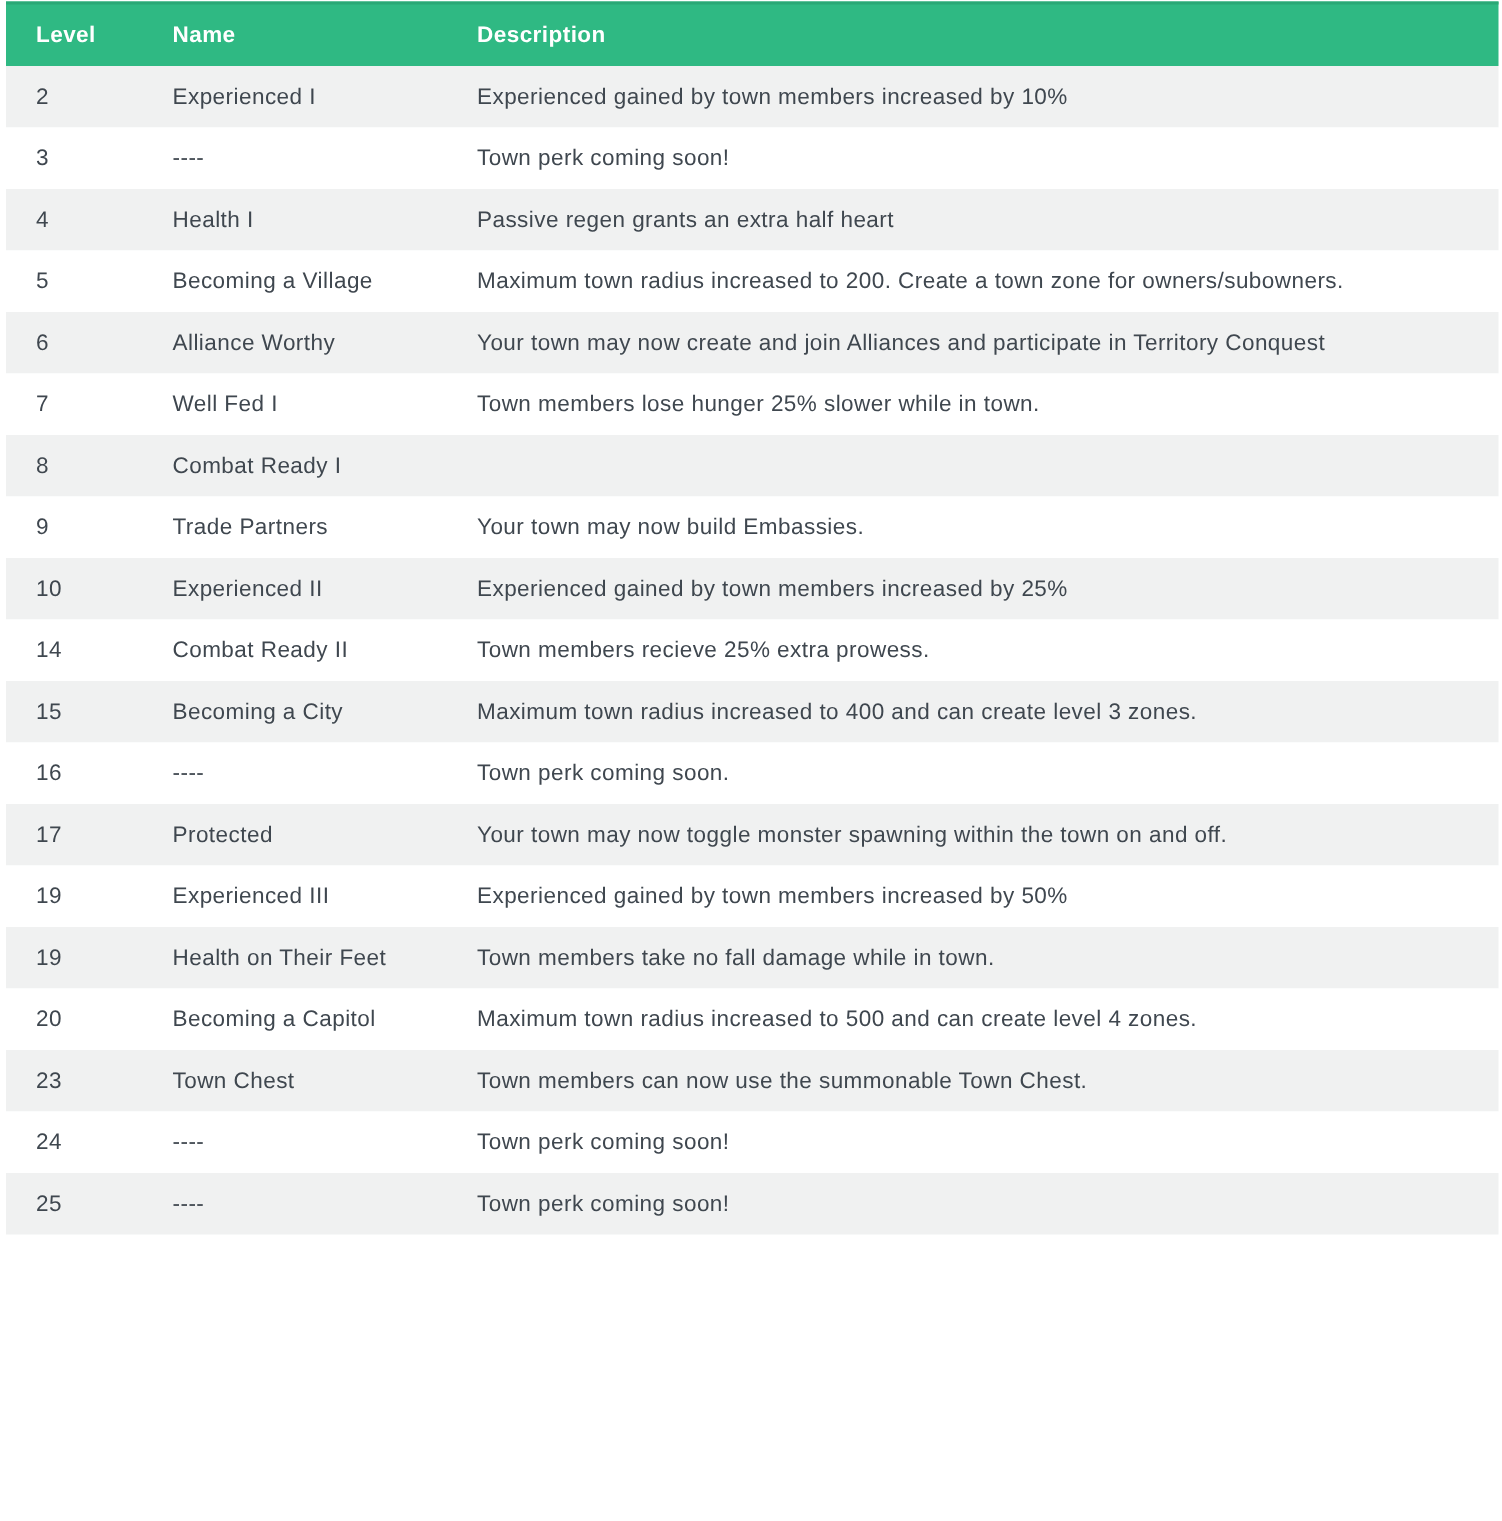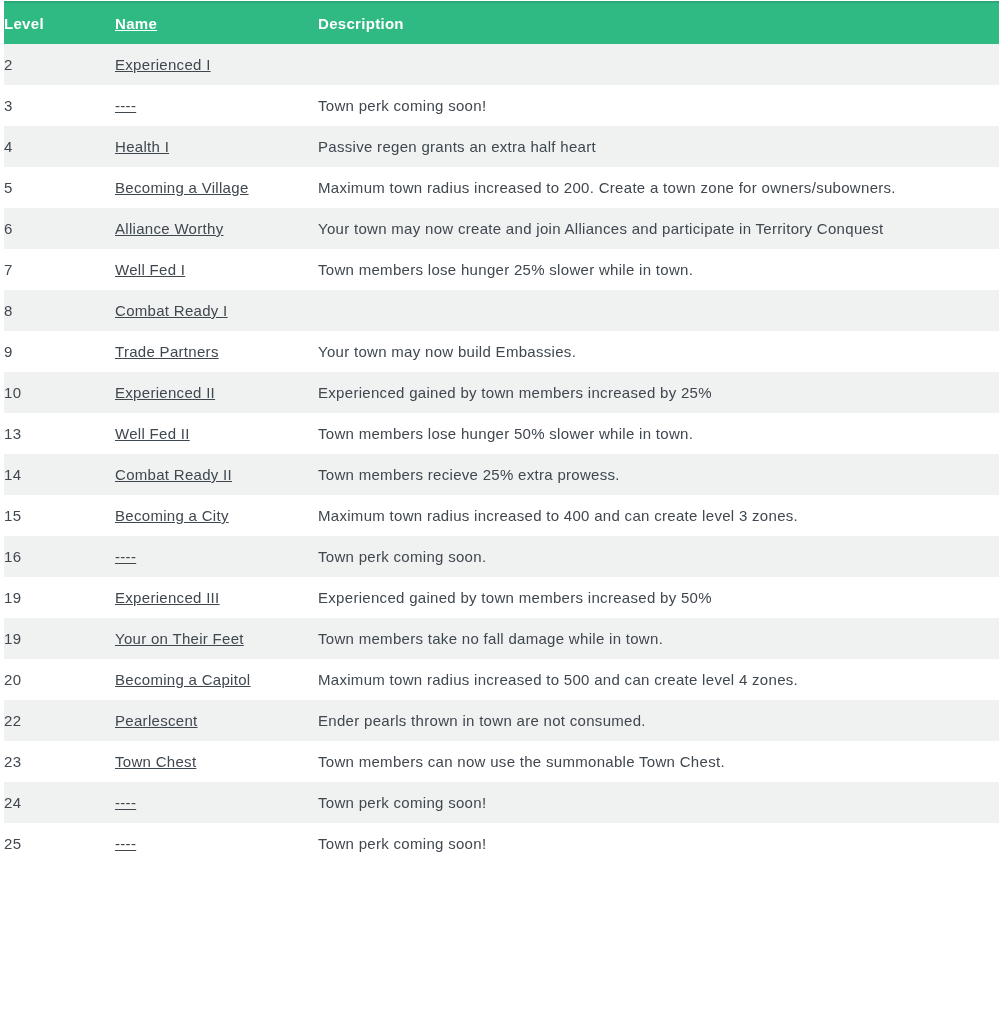--- a/index.html
+++ b/index.html
@@ -37,27 +37,27 @@
     background: var(--row-bg, #ffffff);
     color: var(--body-text, #3f474f);
     font-size: 15px;
     letter-spacing: 0.3px;
   }
   .row:nth-child(odd) {
     background: var(--row-alt-bg, #f0f1f1);
   }
   .col-level {
     width: 111px;
+    padding-left: 20px;
     box-sizing: border-box;
     flex: 0 0 auto;
   }
   .col-name {
     width: 203px;
     flex: 0 0 auto;
-    text-decoration: underline;
   }
   .col-desc {
     flex: 1 1 auto;
     padding-right: 10px;
     white-space: nowrap;
     overflow: hidden;
   }
 </style>
 </head>
 <body>
@@ -65,20 +65,21 @@
 <div class="table-wrap">
   <div class="thead">
     <div class="col-level">Level</div>
     <div class="col-name">Name</div>
     <div class="col-desc">Description</div>
   </div>
   <div id="rows">
   <div class="row">
     <div class="col-level">2</div>
     <div class="col-name">Experienced I</div>
+    <div class="col-desc">Experienced gained by town members increased by 10%</div>
   </div>
 
   <div class="row">
     <div class="col-level">3</div>
     <div class="col-name">----</div>
     <div class="col-desc">Town perk coming soon!</div>
   </div>
 
   <div class="row">
     <div class="col-level">4</div>
@@ -116,69 +117,64 @@
   </div>
 
 
   <div class="row">
     <div class="col-level">10</div>
     <div class="col-name">Experienced II</div>
     <div class="col-desc">Experienced gained by town members increased by 25%</div>
   </div>
 
 
-  <div class="row">
-    <div class="col-level">13</div>
-    <div class="col-name">Well Fed II</div>
-    <div class="col-desc">Town members lose hunger 50% slower while in town.</div>
-  </div>
 
   <div class="row">
     <div class="col-level">14</div>
     <div class="col-name">Combat Ready II</div>
     <div class="col-desc">Town members recieve 25% extra prowess.</div>
   </div>
 
   <div class="row">
     <div class="col-level">15</div>
     <div class="col-name">Becoming a City</div>
     <div class="col-desc">Maximum town radius increased to 400 and can create level 3 zones.</div>
   </div>
 
   <div class="row">
     <div class="col-level">16</div>
     <div class="col-name">----</div>
     <div class="col-desc">Town perk coming soon.</div>
   </div>
 
+  <div class="row">
+    <div class="col-level">17</div>
+    <div class="col-name">Protected</div>
+    <div class="col-desc">Your town may now toggle monster spawning within the town on and off.</div>
+  </div>
 
   <div class="row">
     <div class="col-level">19</div>
     <div class="col-name">Experienced III</div>
     <div class="col-desc">Experienced gained by town members increased by 50%</div>
   </div>
 
   <div class="row">
     <div class="col-level">19</div>
-    <div class="col-name">Your on Their Feet</div>
+    <div class="col-name">Health on Their Feet</div>
     <div class="col-desc">Town members take no fall damage while in town.</div>
   </div>
 
   <div class="row">
     <div class="col-level">20</div>
     <div class="col-name">Becoming a Capitol</div>
     <div class="col-desc">Maximum town radius increased to 500 and can create level 4 zones.</div>
   </div>
 
 
-  <div class="row">
-    <div class="col-level">22</div>
-    <div class="col-name">Pearlescent</div>
-    <div class="col-desc">Ender pearls thrown in town are not consumed.</div>
-  </div>
 
   <div class="row">
     <div class="col-level">23</div>
     <div class="col-name">Town Chest</div>
     <div class="col-desc">Town members can now use the summonable Town Chest.</div>
   </div>
 
   <div class="row">
     <div class="col-level">24</div>
     <div class="col-name">----</div>

